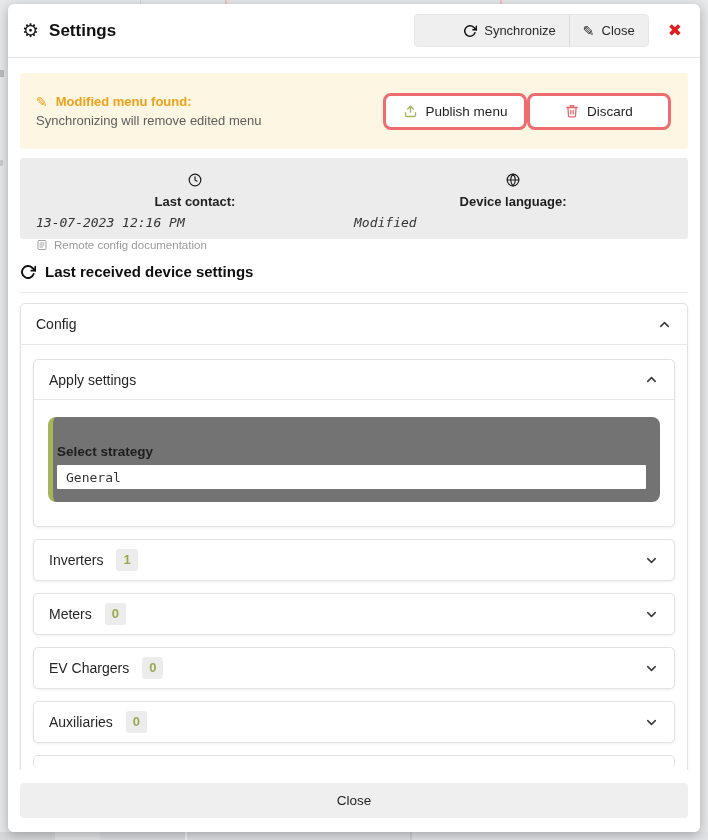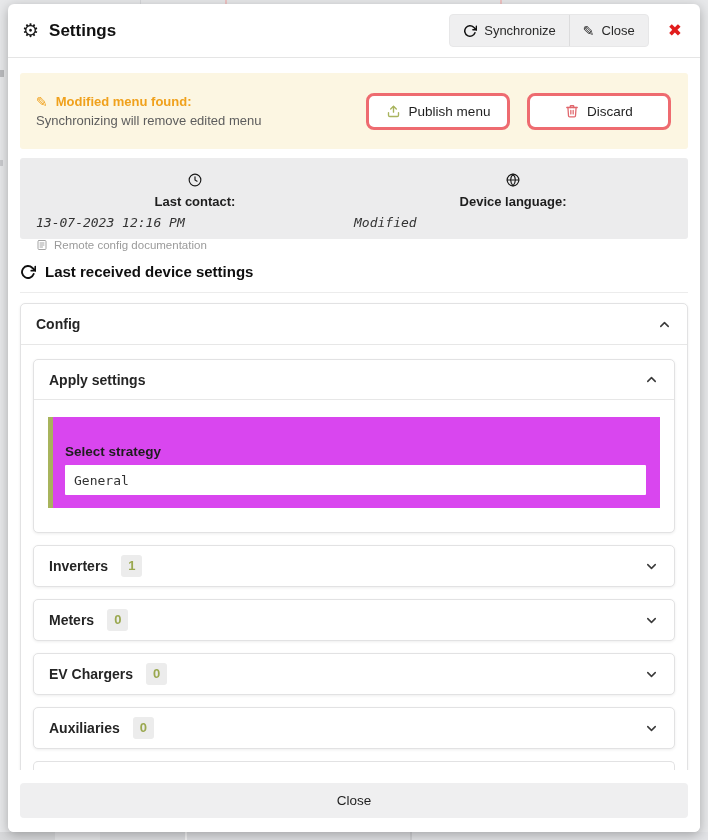--- a/index.html
+++ b/index.html
@@ -24,20 +24,21 @@
     flex:none;height:53px;display:flex;align-items:center;
     padding:0 16px 0 14px;border-bottom:1px solid #e5e5e5;
   }
   .uicon{font-family:"DejaVu Sans", sans-serif;line-height:1;}
   .gear{font-size:19px;color:#1b1b1b;}
   .modal-title{font-size:17px;font-weight:bold;color:#111;margin-left:10px;}
   .spacer{flex:1;}
   .btn-group{
     display:flex;background:#efeff0;border-radius:4px;overflow:hidden;
     border:1px solid #e7e7e8;
+    padding-left:35px;
   }
   .btn-group .gbtn{
     border:none;background:transparent;cursor:pointer;
     font-family:inherit;font-size:13px;color:#2a2a2a;
     padding:8px 13px;display:flex;align-items:center;gap:7px;
   }
   .btn-group .gbtn + .gbtn{border-left:1px solid #dcdcdd;}
   .gbtn .uicon{font-size:14px;color:#1b1b1b;}
   .sync-svg{width:14px;height:14px;stroke:#111;}
   .close-x{
@@ -49,21 +50,21 @@
   
   .banner{
     background:#fcf6e2;border-radius:3px;height:76px;
     display:flex;align-items:center;justify-content:space-between;
     padding:0 17px 0 16px;box-sizing:border-box;
   }
   .banner-title{display:flex;align-items:center;gap:8px;
     color:#f0a11c;font-size:13px;font-weight:bold;}
   .banner-title .uicon{font-size:14px;}
   .banner-sub{margin-top:4px;font-size:13px;color:#5d5d5d;}
-  .banner-actions{display:flex;gap:17px;}
+  .banner-actions{display:flex;}
   .outline-btn{
     width:144px;height:37px;box-sizing:border-box;background:#fff;
     border:3px solid #ee6b70;border-radius:8px;cursor:pointer;
     display:flex;align-items:center;justify-content:center;gap:8px;
     font-family:inherit;font-size:13.5px;color:#1f1f1f;font-weight:500;
   }
   .ic-olive{stroke:#a9b45e;width:15px;height:15px;}
   .ic-red{stroke:#e0666c;width:14px;height:14px;}
   
   .info{
@@ -87,33 +88,34 @@
   
   .card{
     border:1px solid #e2e2e3;border-radius:5px;background:#fff;
     box-shadow:0 1px 3px rgba(0,0,0,.07);
   }
   .config-card{margin-top:10px;}
   .acc-head{
     height:41px;display:flex;align-items:center;padding:0 15px;
     cursor:pointer;box-sizing:border-box;
   }
-  .acc-head .label{font-size:14px;font-weight:700;color:#252525;}
+  .acc-head .label{font-size:14px;font-weight:400;color:#252525;}
   .acc-head .chev{margin-left:auto;width:15px;height:15px;stroke:#3a3a3a;flex:none;}
   .config-card > .acc-head{border-bottom:1px solid #e7e7e7;}
   .config-body{padding:14px 12px 12px 12px;}
   .apply-card .acc-head{height:40px;border-bottom:1px solid #e7e7e7;}
   .apply-body{padding:17px 14px 24px 14px;}
   .strategy-block{
-    background:#d946ef;border-left:5px solid #a8b45c;
-    padding:27px 14px 13px 12px;
+    background:#737373;border-left:5px solid #a8b45c;
+    padding:27px 14px 13px 4px;
+    border-radius:8px;
   }
   .strategy-label{font-size:13.5px;font-weight:bold;color:#1d1d1d;}
   .strategy-field{
-    margin-top:6px;background:#fff;height:30px;box-sizing:border-box;
+    margin-top:6px;background:#fff;height:24px;box-sizing:border-box;
     display:flex;align-items:center;padding:0 9px;
     font-size:13px;color:#333;border-radius:1px;
   }
   .acc-row{margin-top:12px;}
   .acc-row .acc-head{height:40px;}
   .badge{
     margin-left:13px;background:#ececec;color:#9aa84f;
     font-size:13px;font-weight:bold;border-radius:3px;
     padding:3px 7px;line-height:1.2;
   }

